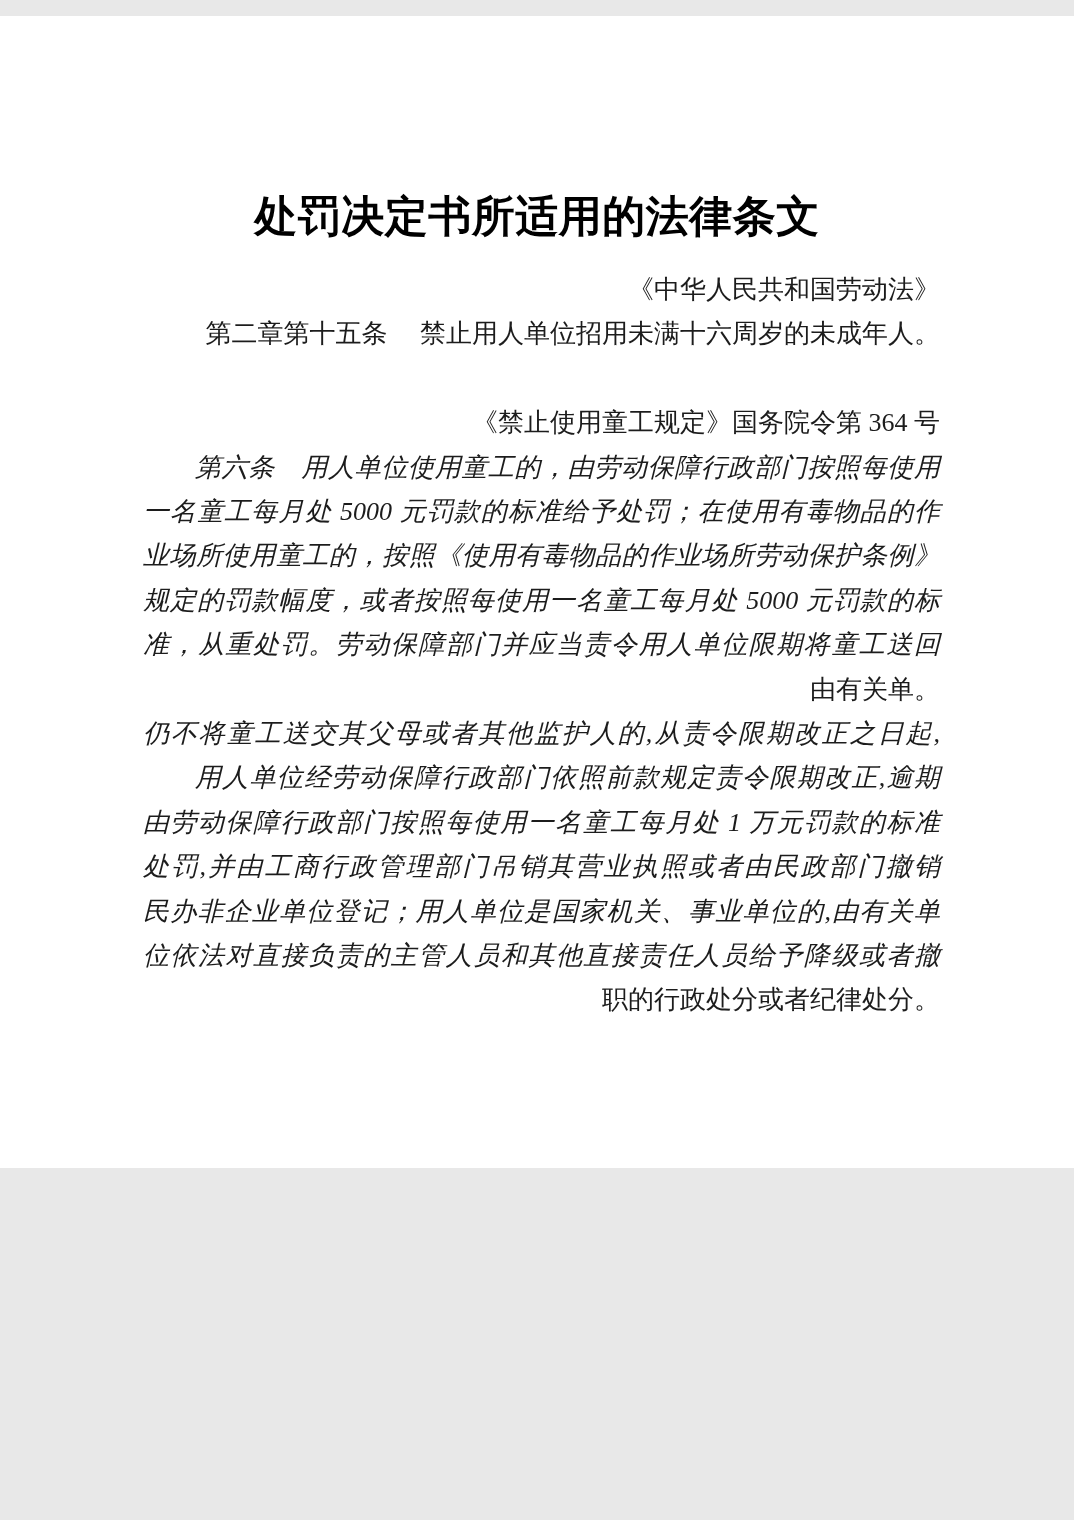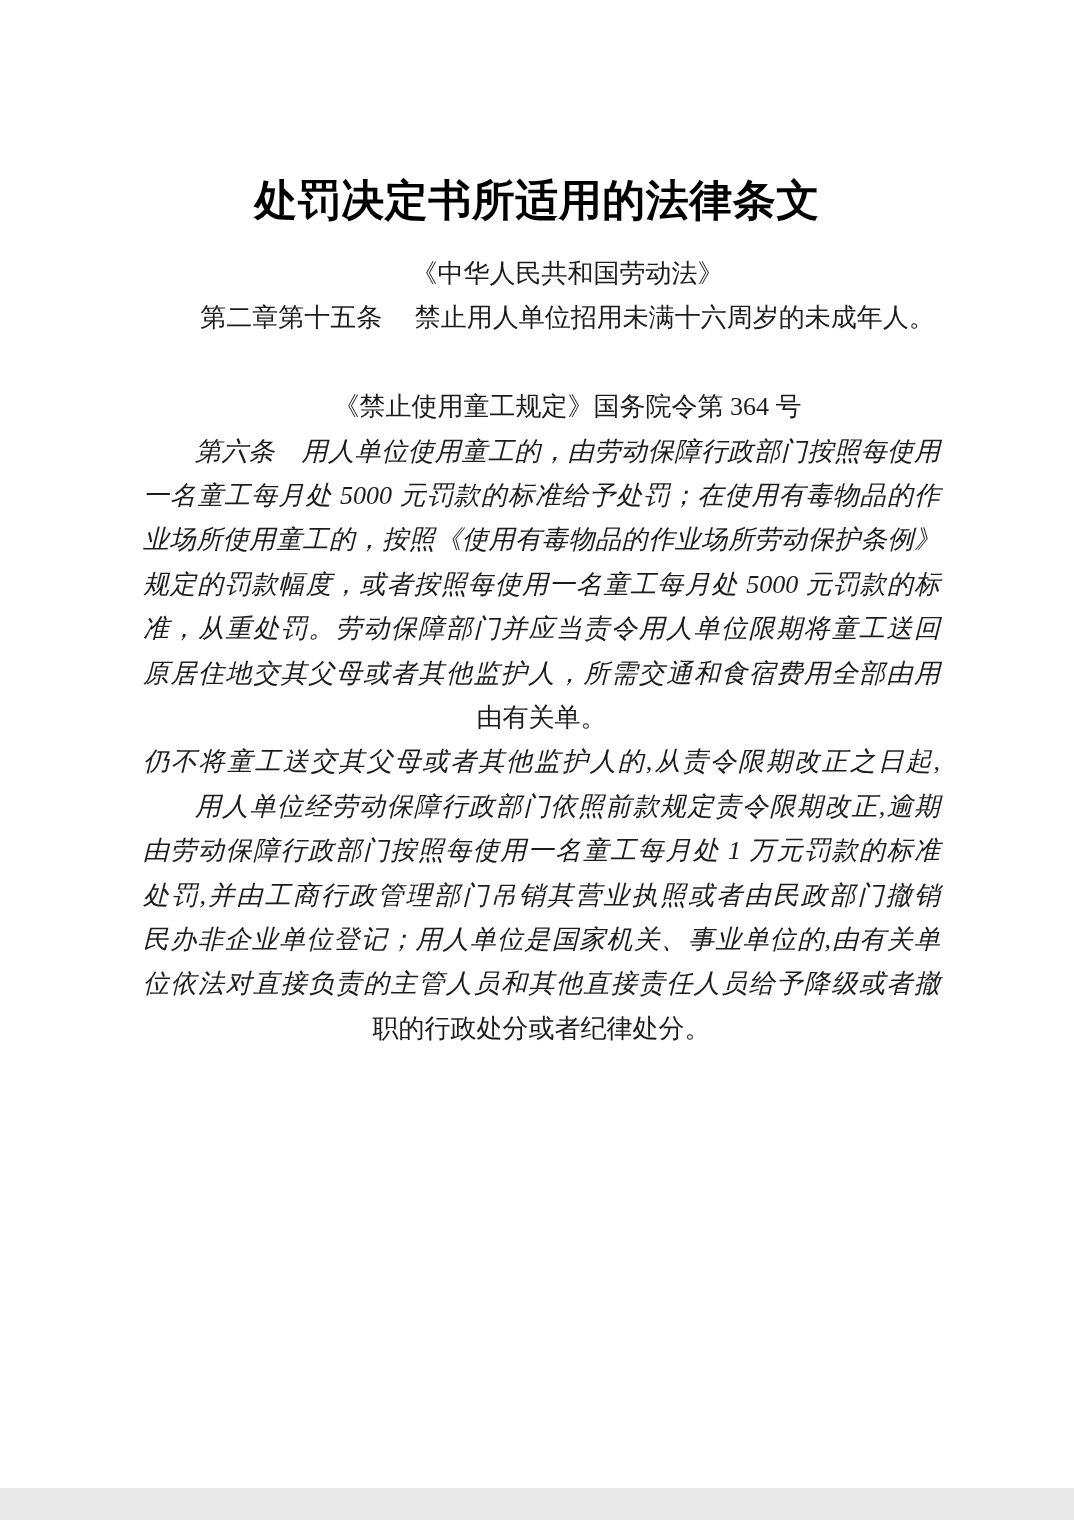--- a/index.html
+++ b/index.html
@@ -1,21 +1,21 @@
 <!DOCTYPE html>
 <html><head>
 <meta charset="utf-8">
 <style>
   * { box-sizing: border-box; }
   html, body { margin: 0; padding: 0; background: #e8e8e8; }
   .page {
     position: relative;
     width: 1074px;
-    height: 1488px;
-    margin: 0 auto;
+    height: 1152px;
+    margin: 16px auto;
     background: #ffffff;
     overflow: hidden;
     font-family: "Liberation Serif", "DejaVu Serif", serif;
     color: #1c1c1c;
   }
   .doc-title {
     margin: 172px 0 0 0;
     padding: 0;
     text-align: center;
     font-size: 43px;
@@ -29,21 +29,21 @@
     margin-top: 22px;
     margin-left: 143px;
     width: 797px;
     font-size: 26px;
     color: #1c1c1c;
   }
   .line {
     line-height: 44.4px;
     min-height: 44.4px;
     white-space: normal;
-    text-align: center;
+    text-align: right;
   }
   .line.indent { text-indent: 2em; }
   .line.justify {
     text-align: justify;
     text-align-last: justify;
     font-style: italic;
   }
   .line.blank {  }
 </style>
 </head>
@@ -54,21 +54,20 @@
   <div class="doc-body">
       <div class="line indent">《中华人民共和国劳动法》</div>
       <div class="line indent">第二章第十五条　 禁止用人单位招用未满十六周岁的未成年人。</div>
       <div class="line blank"></div>
       <div class="line indent">《禁止使用童工规定》国务院令第 364 号</div>
       <div class="line indent justify">第六条　用人单位使用童工的，由劳动保障行政部门按照每使用</div>
       <div class="line justify">一名童工每月处 5000 元罚款的标准给予处罚；在使用有毒物品的作</div>
       <div class="line justify">业场所使用童工的，按照《使用有毒物品的作业场所劳动保护条例》</div>
       <div class="line justify">规定的罚款幅度，或者按照每使用一名童工每月处 5000 元罚款的标</div>
       <div class="line justify">准，从重处罚。劳动保障部门并应当责令用人单位限期将童工送回</div>
-      <div class="line justify">原居住地交其父母或者其他监护人，所需交通和食宿费用全部由用</div>
       <div class="line">由有关单。</div>
       <div class="line justify">仍不将童工送交其父母或者其他监护人的,从责令限期改正之日起,</div>
       <div class="line indent justify">用人单位经劳动保障行政部门依照前款规定责令限期改正,逾期</div>
       <div class="line justify">由劳动保障行政部门按照每使用一名童工每月处 1 万元罚款的标准</div>
       <div class="line justify">处罚,并由工商行政管理部门吊销其营业执照或者由民政部门撤销</div>
       <div class="line justify">民办非企业单位登记；用人单位是国家机关、事业单位的,由有关单</div>
       <div class="line justify">位依法对直接负责的主管人员和其他直接责任人员给予降级或者撤</div>
       <div class="line">职的行政处分或者纪律处分。</div>
     </div>
 </div>

